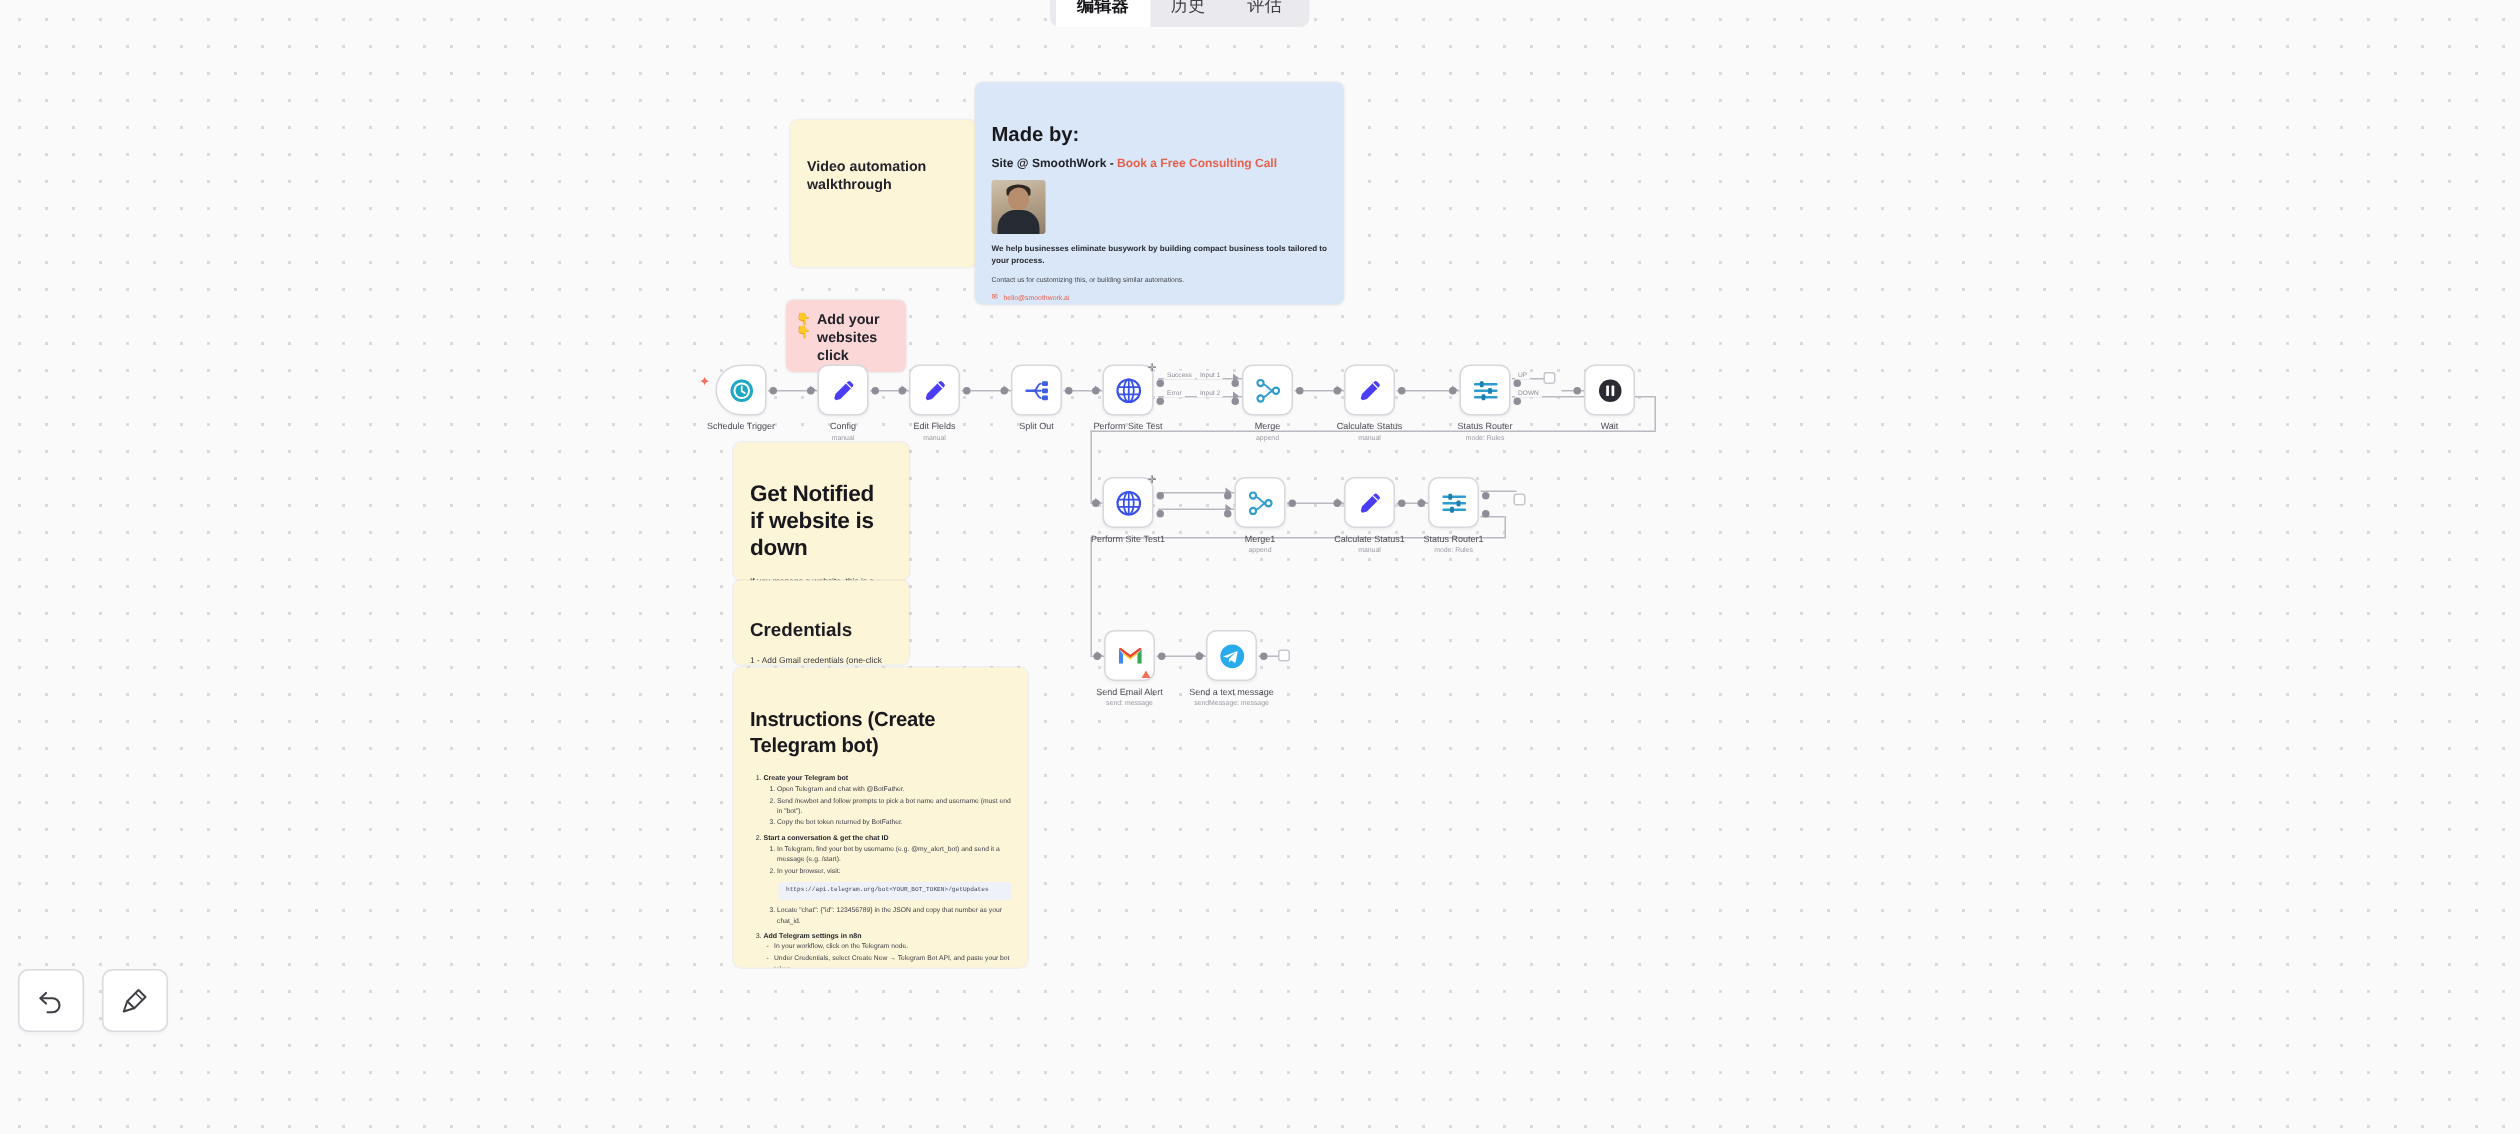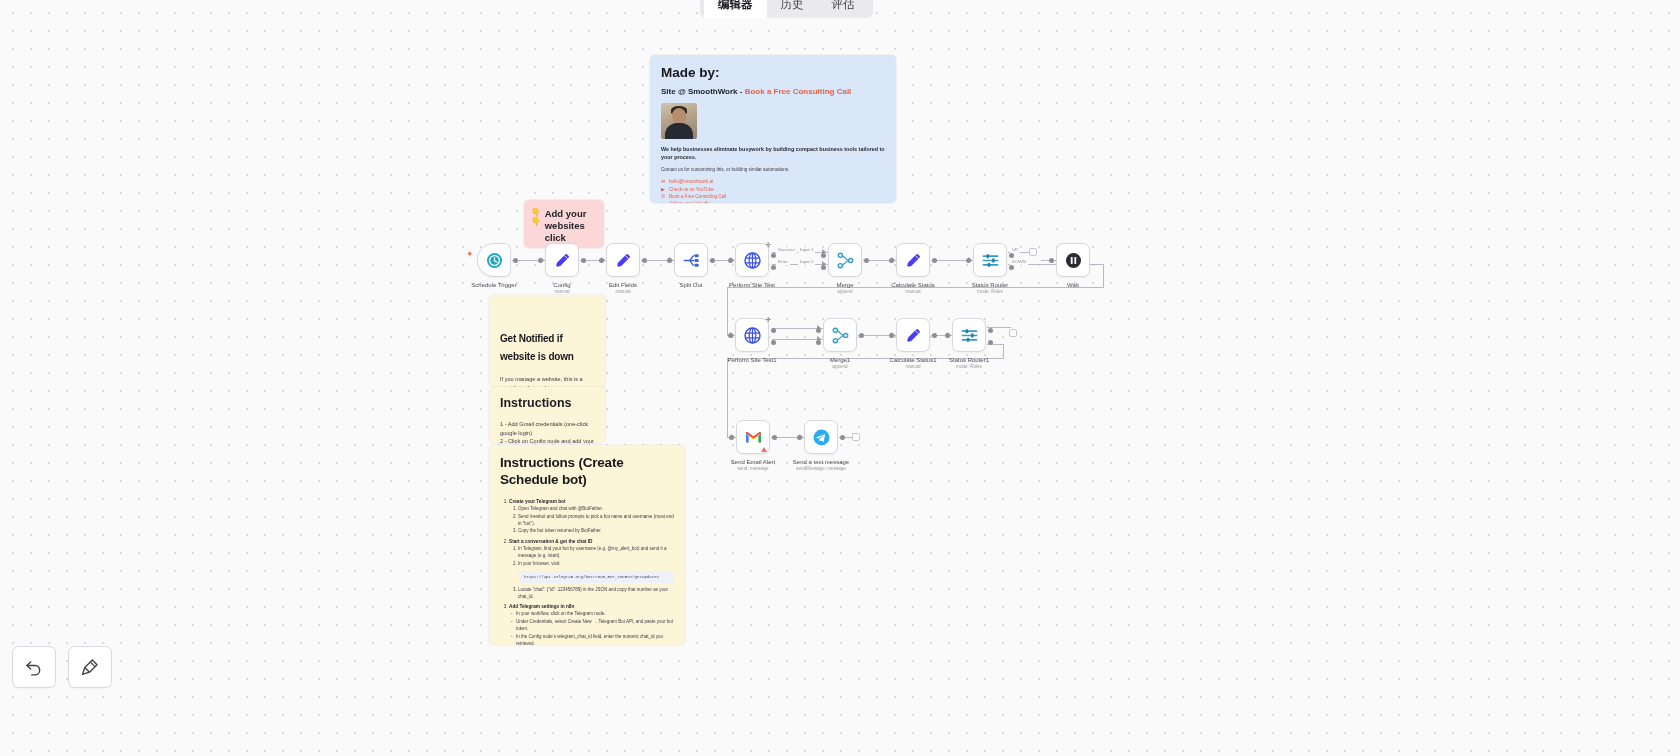--- a/index.html
+++ b/index.html
@@ -40,25 +40,25 @@
   
   .note {
     position: absolute;
     border-radius: 5px;
     overflow: hidden;
     box-shadow: 0 0 0 1px rgba(0,0,0,0.045);
   }
   .note-yellow { background: #fdf5d8; }
   .note-blue   { background: #d9e7f8; }
   .note-pink   { background: #fbd7d7; }
-  .note-inner { padding: 9px 11px; }
+  .note-inner { padding: 26px 11px; }
 
   .n-title-sm { font-size: 9.5px; font-weight: 700; color: #22222a; line-height: 12px; }
   .n-title-md { font-size: 12.5px; font-weight: 700; color: #1c1c22; line-height: 15px; }
-  .n-title-lg { font-size: 10px; font-weight: 700; color: #18181d; line-height: 18px; letter-spacing: -0.2px; margin-top: 26px;}
+  .n-title-lg { font-size: 15px; font-weight: 700; color: #18181d; line-height: 18px; letter-spacing: -0.2px;}
   .n-title-xl { font-size: 13.5px; font-weight: 700; color: #18181d; line-height: 17px; letter-spacing: -0.2px;}
   .n-body { font-size: 5.6px; color: #3a3a42; line-height: 8.6px; }
   .n-red  { color: #e8604c; text-decoration: none; }
 
   
   #note-madeby { left: 650px; top: 55px; width: 246px; height: 148px; }
   #madeby-head { font-size: 13.5px; font-weight: 700; color: #18181d; line-height: 17px; }
   #madeby-line { font-size: 8px; font-weight: 700; color: #22222a; margin-top: 5px; line-height: 11px; }
   #madeby-photo {
     margin-top: 6px; width: 36px; height: 36px; border-radius: 2px;
@@ -177,20 +177,25 @@
 <body>
 
 <div id="canvas">
 
   <div id="tabbar">
     <div class="tab active">编辑器</div>
     <div class="tab">历史</div>
     <div class="tab">评估</div>
   </div>
 
+  <div class="note note-yellow" id="note-walk">
+    <div class="note-inner">
+      <div class="n-title-sm">Video automation walkthrough</div>
+    </div>
+  </div>
 
   <div class="note note-blue" id="note-madeby">
     <div class="note-inner">
       <div id="madeby-head">Made by:</div>
       <div id="madeby-line">
         <span>Site @ SmoothWork - </span><span class="n-red">Book a Free Consulting Call</span>
       </div>
       <div id="madeby-photo">
         <div class="hair"></div>
         <div class="head"></div>
@@ -231,29 +236,29 @@
   <div class="note note-yellow" id="note-notified">
     <div class="note-inner">
       <div class="n-title-lg">Get Notified if website is down</div>
       <div class="n-body" style="margin-top:9px;">If you manage a website, this is a must have for you!</div>
 
     </div>
   </div>
 
   <div class="note note-yellow" id="note-instr">
     <div class="note-inner">
-      <div class="n-title-md">Instructions</div>
+      <div class="n-title-md">Credentials</div>
       <div class="n-body" style="margin-top:9px;">1 - Add Gmail credentials (one-click google login)</div>
       <div class="n-body">2 - Click on Config node and add your website URLs to Websites (you can add multiple)</div>
     </div>
   </div>
 
   <div class="note note-yellow" id="note-tele">
     <div class="note-inner">
-      <div class="n-title-xl">Instructions (Create Schedule bot)</div>
+      <div class="n-title-xl">Instructions (Create Telegram bot)</div>
 
       <ol class="ol" style="margin-top:10px;">
         <li>
           <span class="bold">Create your Telegram bot</span>
           <ol class="ol2">
             <li>Open Telegram and chat with @BotFather.</li>
             <li>Send /newbot and follow prompts to pick a bot name and username (must end in "bot").</li>
             <li>Copy the bot token returned by BotFather.</li>
           </ol>
         </li>

